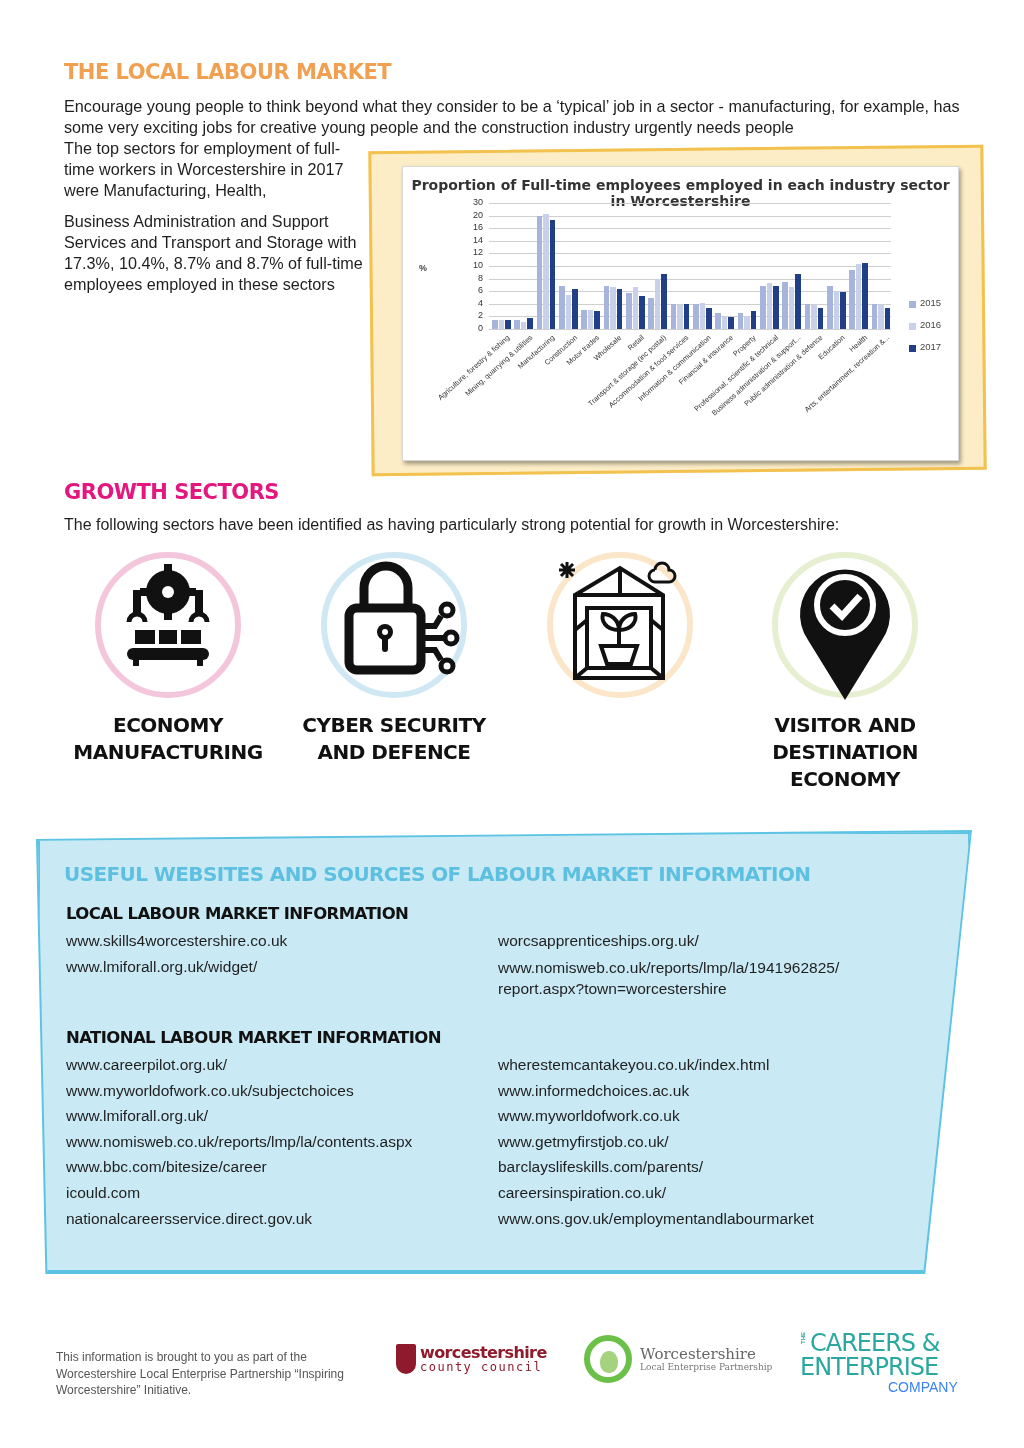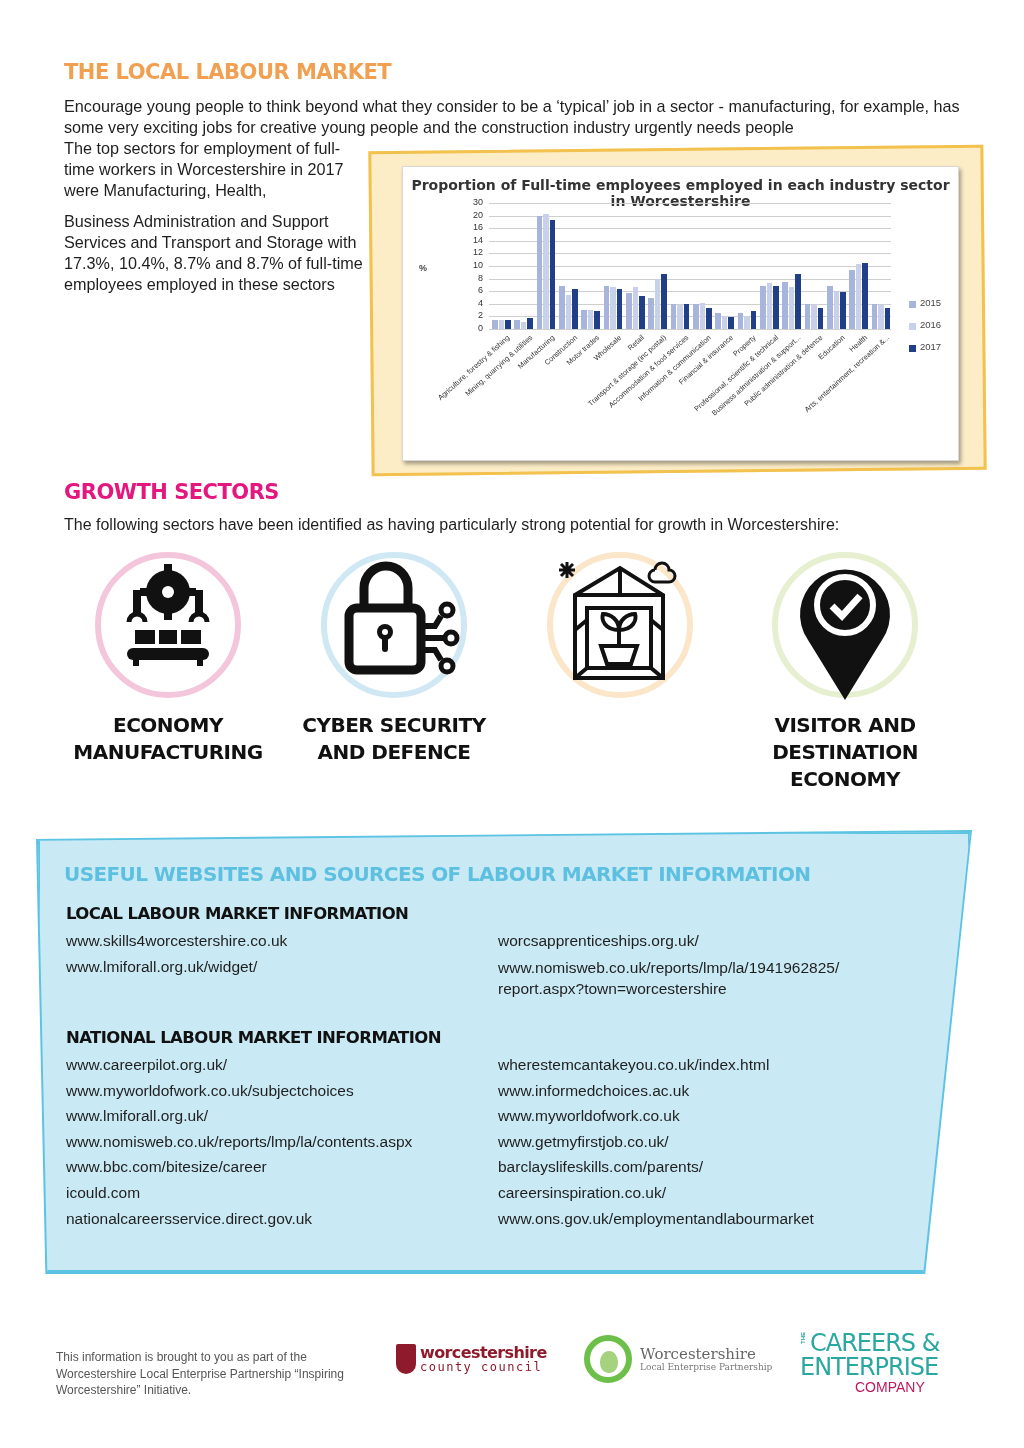--- a/index.html
+++ b/index.html
@@ -42,21 +42,21 @@
   .wcc-text2 { font-family: "DejaVu Sans Mono", monospace; font-size: 12px; color: #8e1a2c; letter-spacing: 1.5px; line-height: 13px; }
   .logo-lep { position: absolute; left: 584px; top: 1335px; display: flex; align-items: center; }
   .lep-circle { width: 48px; height: 48px; border-radius: 50%; border: 6px solid #6cc04a; box-sizing: border-box; margin-right: 8px; position: relative; background: #fff; }
   .lep-circle::after { content: ""; position: absolute; left: 10px; top: 10px; width: 18px; height: 22px; border-radius: 50% 50% 45% 45%; background: #a4d27f; }
   .lep-t1 { font-family: "DejaVu Serif", serif; font-size: 15px; color: #666; line-height: 16px; }
   .lep-t2 { font-family: "DejaVu Serif", serif; font-size: 9px; color: #777; }
   .logo-cec { position: absolute; left: 800px; top: 1330px; width: 170px; }
   .cec-the { position: absolute; left: 0; top: 2px; font-size: 6px; color: #2aa7a0; writing-mode: vertical-rl; transform: rotate(180deg); font-weight: bold; }
   .cec-l1 { position: absolute; left: 10px; top: 0; font-family: "DejaVu Sans", sans-serif; font-size: 24px; color: #2aa7a0; letter-spacing: -1px; line-height: 26px; }
   .cec-l2 { position: absolute; left: 0; top: 24px; font-family: "DejaVu Sans", sans-serif; font-size: 24px; color: #2aa7a0; letter-spacing: -1px; line-height: 26px; }
-  .cec-l3 { position: absolute; left: 55px; top: 49px; font-family: "Liberation Sans", sans-serif; font-size: 14px; color: #be185d; letter-spacing: 0px; }
+  .cec-l3 { position: absolute; left: 88px; top: 49px; font-family: "Liberation Sans", sans-serif; font-size: 14px; color: #3b82f6; letter-spacing: 0px; }
 </style>
 </head>
 <body>
 
 <h1 class="h-orange">THE LOCAL LABOUR MARKET</h1>
 <p class="intro">Encourage young people to think beyond what they consider to be a ‘typical’ job in a sector - manufacturing, for example, has some very exciting jobs for creative young people and the construction industry urgently needs people</p>
 <div class="left-col">
   <p>The top sectors for employment of full-time workers in Worcestershire in 2017 were Manufacturing, Health,</p>
   <p>Business Administration and Support Services and Transport and Storage with 17.3%, 10.4%, 8.7% and 8.7% of full-time employees employed in these sectors</p>
 </div>

